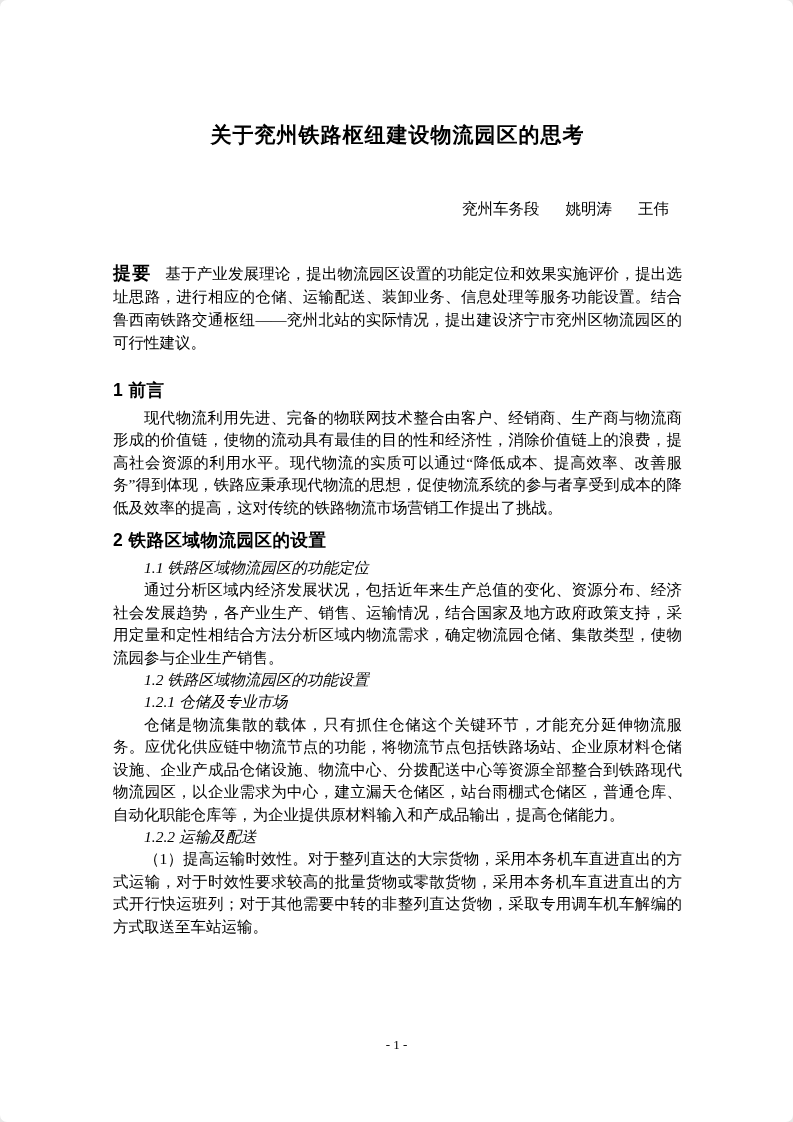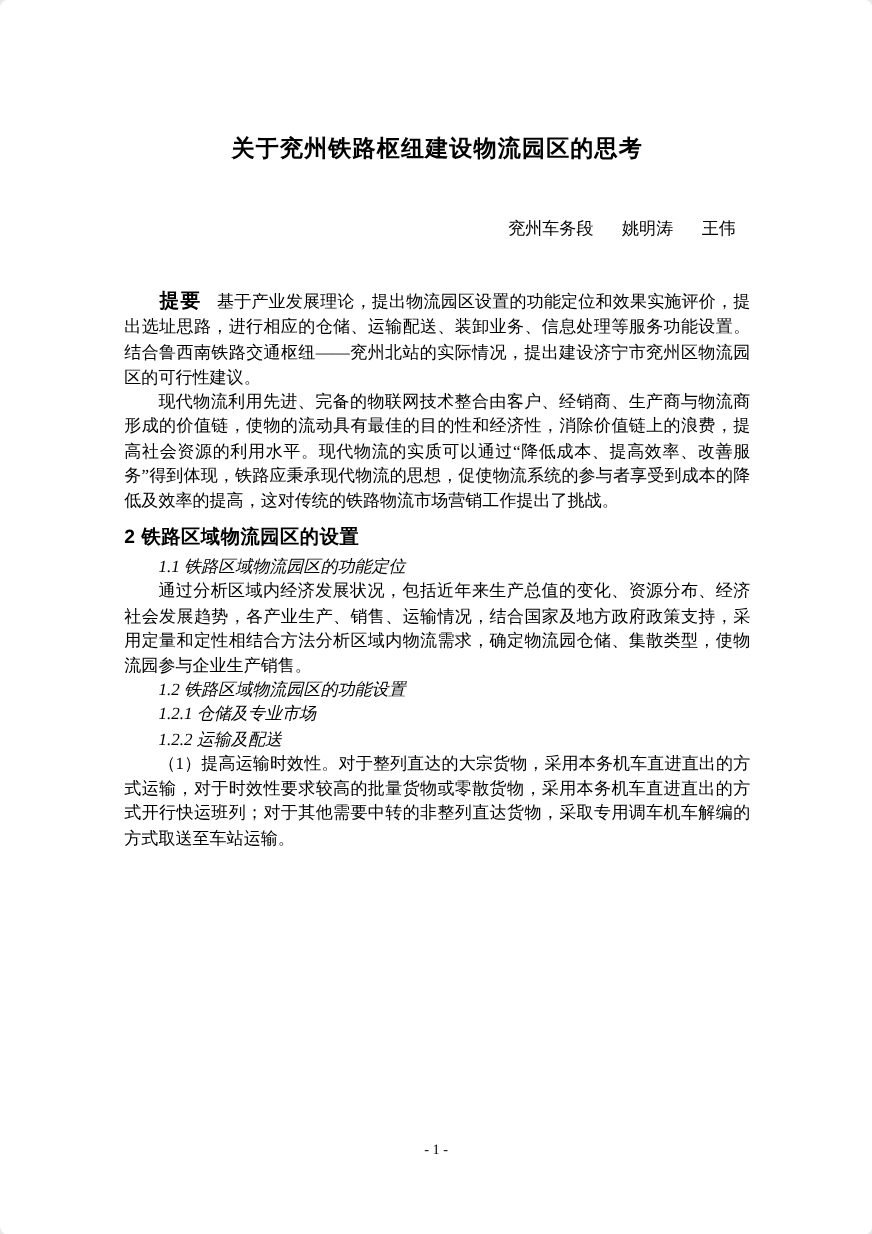--- a/index.html
+++ b/index.html
@@ -35,21 +35,20 @@
     margin:42px 0 0 0;
     font-size:15.5px;
     line-height:23px;
     text-align:justify;
   }
   .block-label{
     font-family:"Liberation Sans","DejaVu Sans",sans-serif;
     font-weight:bold;
     font-size:18px;
     letter-spacing:1px;
-    margin-left:32px;
   }
   .abstract .block-label{margin-right:14px;}
   .keywords{
     margin-top:9px;
     font-size:13px;
     line-height:24px;
     white-space:nowrap;
   }
   .keywords .block-label{margin-right:18px;}
   .kw{margin-right:28px;letter-spacing:1px;}
@@ -94,25 +93,27 @@
 
   <div class="authors">
     <span>兖州车务段</span><span>姚明涛</span><span>王伟</span>
   </div>
 
   <p class="abstract">
     <span class="block-label">提要</span><span>基于产业发展理论，提出物流园区设置的功能定位和效果实施评价，提出选址思路，进行相应的仓储、运输配送、装卸业务、信息处理等服务功能设置。结合鲁西南铁路交通枢纽——兖州北站的实际情况，提出建设济宁市兖州区物流园区的可行性建议。</span>
   </p>
 
 
+  <h2 class="sec-heading first">1 前言</h2>
   <p class="para">现代物流利用先进、完备的物联网技术整合由客户、经销商、生产商与物流商形成的价值链，使物的流动具有最佳的目的性和经济性，消除价值链上的浪费，提高社会资源的利用水平。现代物流的实质可以通过“降低成本、提高效率、改善服务”得到体现，铁路应秉承现代物流的思想，促使物流系统的参与者享受到成本的降低及效率的提高，这对传统的铁路物流市场营销工作提出了挑战。</p>
 
   <h2 class="sec-heading">2 铁路区域物流园区的设置</h2>
   <p class="subhead">1.1 铁路区域物流园区的功能定位</p>
   <p class="para">通过分析区域内经济发展状况，包括近年来生产总值的变化、资源分布、经济社会发展趋势，各产业生产、销售、运输情况，结合国家及地方政府政策支持，采用定量和定性相结合方法分析区域内物流需求，确定物流园仓储、集散类型，使物流园参与企业生产销售。</p>
   <p class="subhead">1.2 铁路区域物流园区的功能设置</p>
   <p class="subhead">1.2.1 仓储及专业市场</p>
+  <p class="para">仓储是物流集散的载体，只有抓住仓储这个关键环节，才能充分延伸物流服务。应优化供应链中物流节点的功能，将物流节点包括铁路场站、企业原材料仓储设施、企业产成品仓储设施、物流中心、分拨配送中心等资源全部整合到铁路现代物流园区，以企业需求为中心，建立漏天仓储区，站台雨棚式仓储区，普通仓库、自动化职能仓库等，为企业提供原材料输入和产成品输出，提高仓储能力。</p>
   <p class="subhead">1.2.2 运输及配送</p>
   <p class="para">（1）提高运输时效性。对于整列直达的大宗货物，采用本务机车直进直出的方式运输，对于时效性要求较高的批量货物或零散货物，采用本务机车直进直出的方式开行快运班列；对于其他需要中转的非整列直达货物，采取专用调车机车解编的方式取送至车站运输。</p>
 
   <div class="footer">- 1 -</div>
 
 </div>
 
 </body></html>

